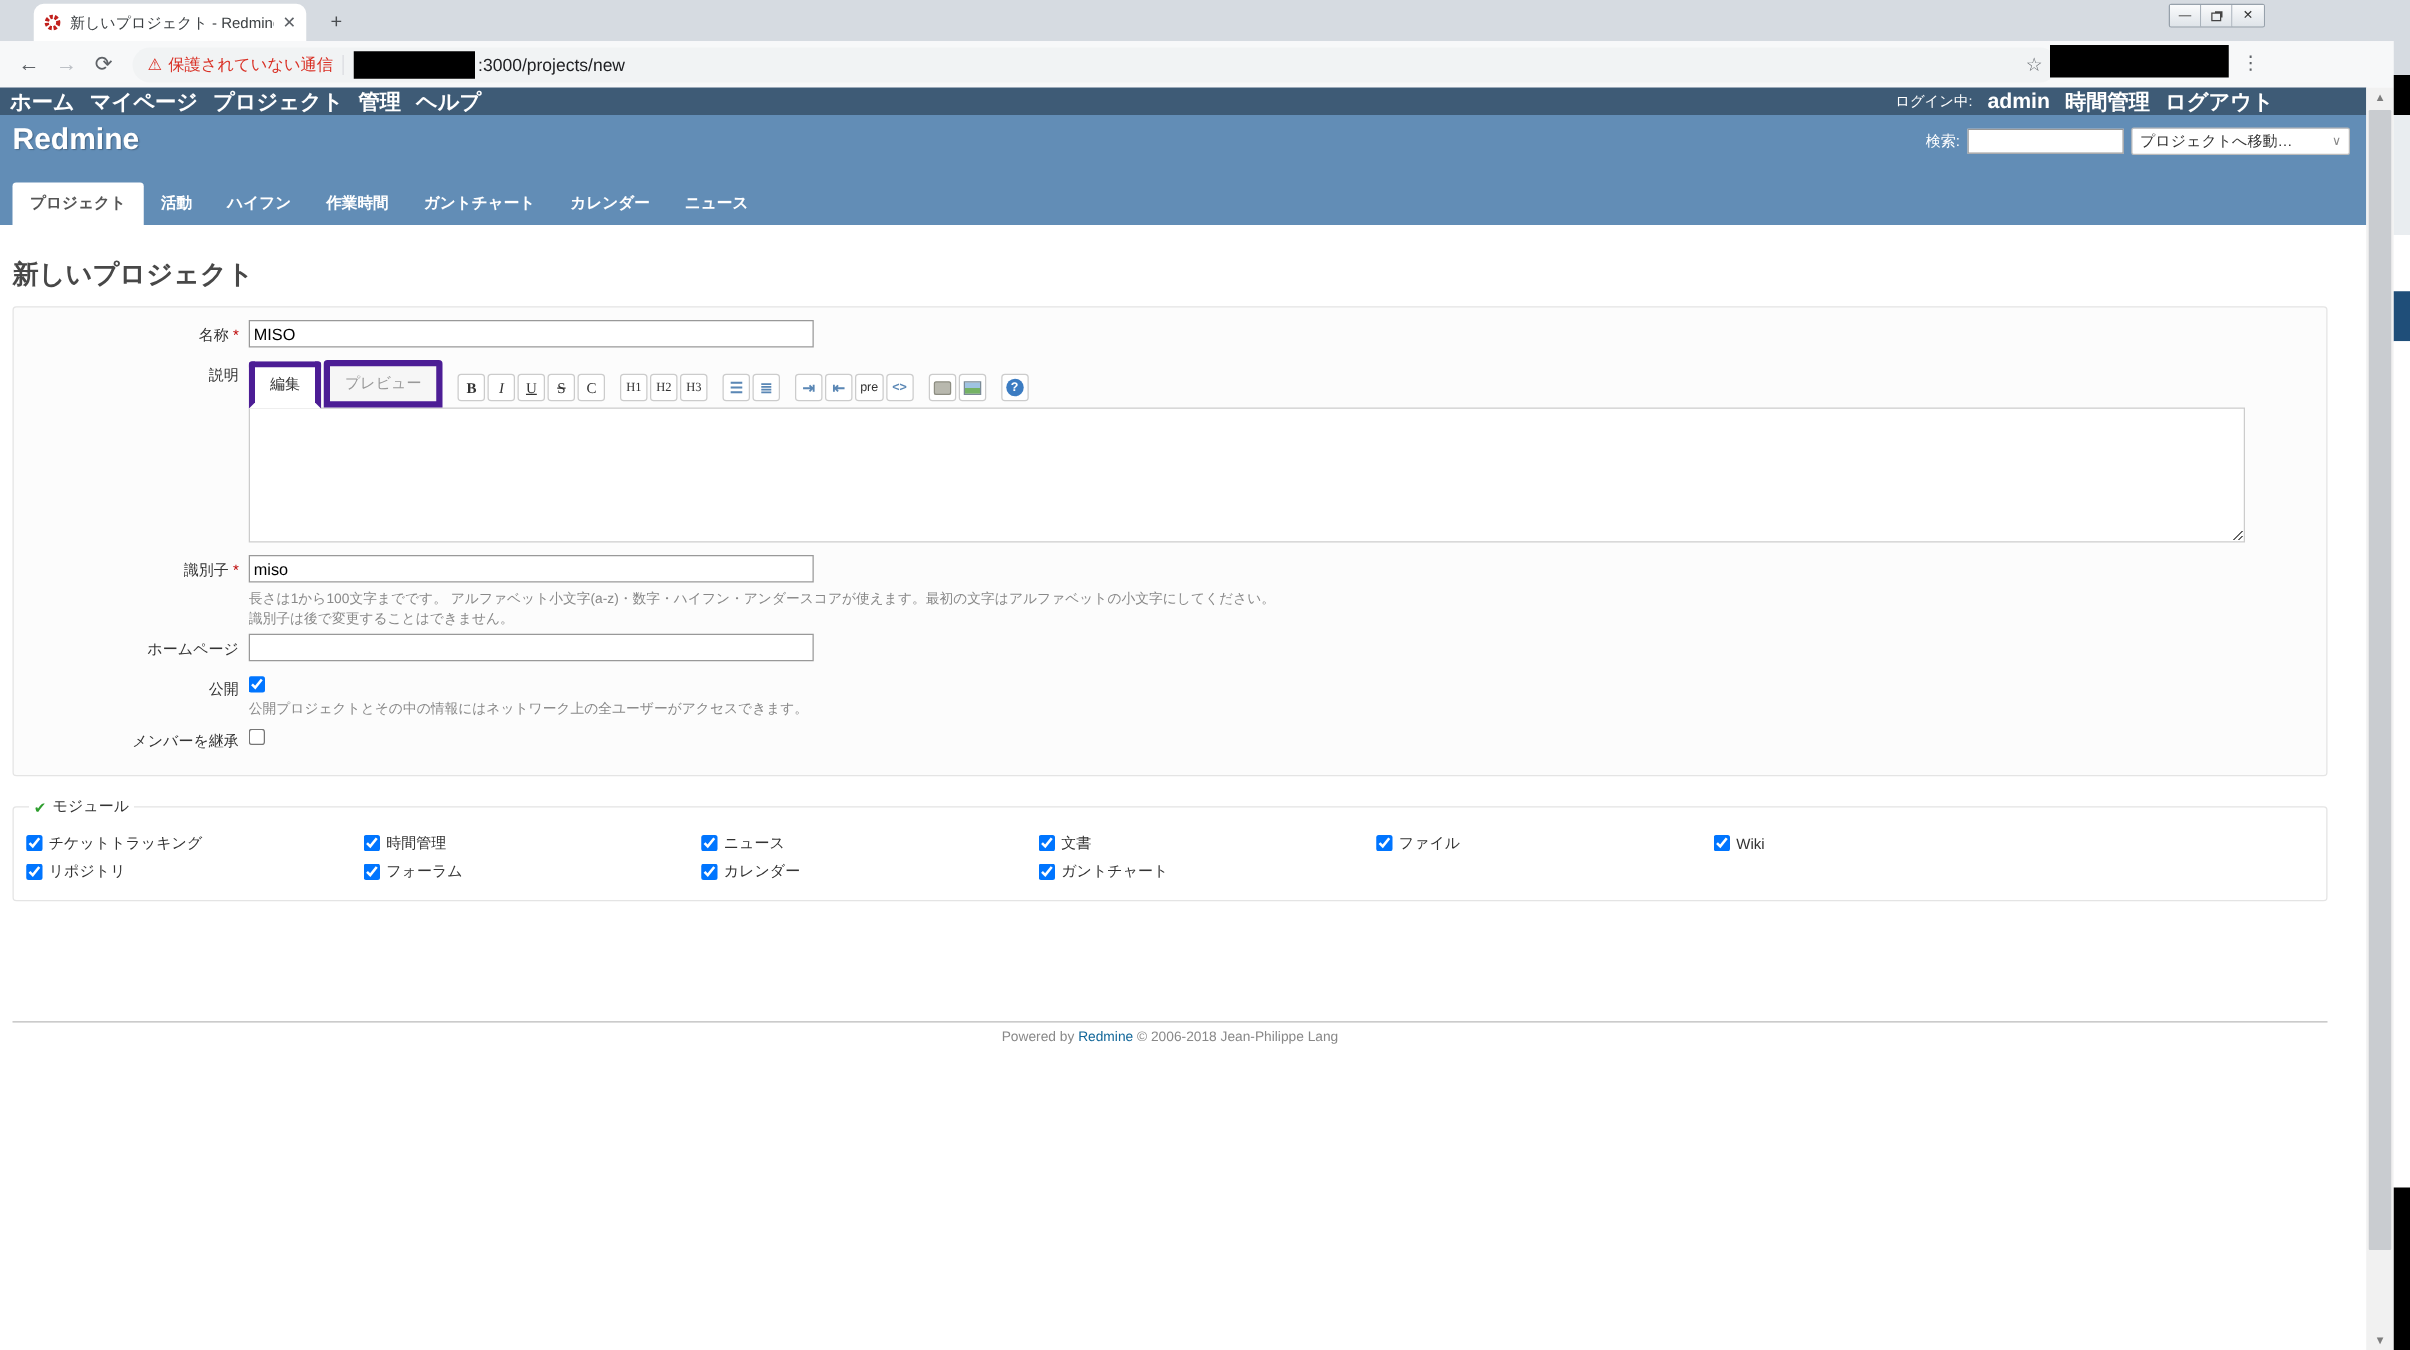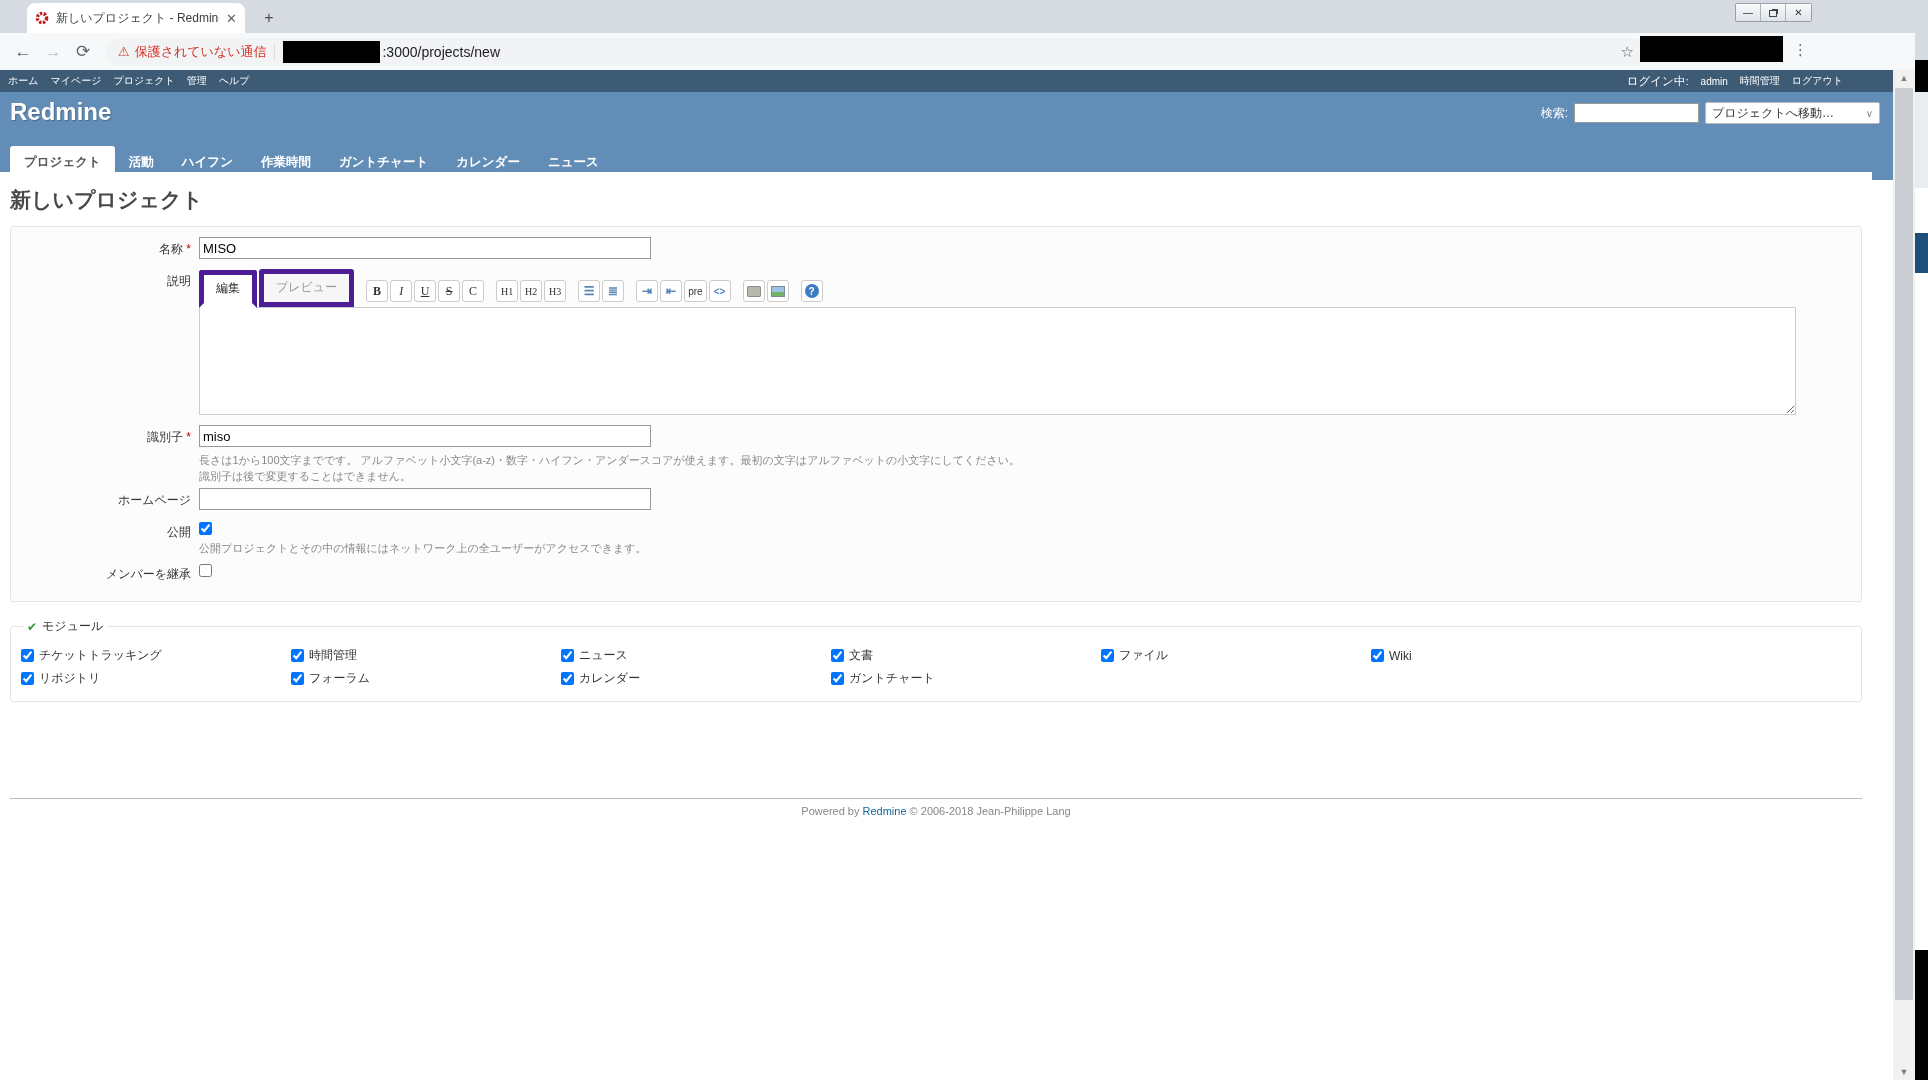--- a/index.html
+++ b/index.html
@@ -35,42 +35,42 @@
   .redacted { background:#000; }
   .redact-host { width:97px; height:22px; }
   .url-text { font-size:14px; color:#202124; margin-left:2px; white-space:nowrap; }
   .star { margin-left:auto; color:#5f6368; font-size:15px; }
   .redact-profile { position:absolute; left:1640px; top:36px; width:143px; height:26px; background:#000; }
   .kebab { position:absolute; left:1793px; top:41px; color:#5f6368; font-size:15px; letter-spacing:0; }
 
   
   .topmenu { position:absolute; left:0; top:70px; width:1893px; height:22px; background:#3e5b76;
           display:flex; align-items:center; padding:0 8px; }
-  .topmenu a { color:#fff; font-weight:normal; font-size:10px; text-decoration:none; margin-right:12px; }
-  .topmenu-right { margin-left:auto; margin-right:42px; display:flex; align-items:center; gap:12px; }
+  .topmenu a { color:#fff; font-weight:bold; font-size:17px; text-decoration:none; margin-right:12px; }
+  .topmenu-right { margin-left:auto; margin-right:66px; display:flex; align-items:center; gap:12px; }
   .topmenu-right .plain { color:#fff; font-size:11.5px; font-weight:normal; margin:0; }
   .topmenu-right a { margin:0; }
 
   
   .rheader { position:absolute; left:0; top:92px; width:1893px; height:88px; background:#628db6; }
   .logo { position:absolute; left:10px; top:6px; color:#fff; font-size:24px; font-weight:bold;
           text-shadow:1px 1px 1px rgba(0,0,0,.25); }
   .quicksearch { position:absolute; right:13px; top:10px; display:flex; align-items:center; gap:6px; }
   .quicksearch label { color:#fff; font-size:12px; }
   .quicksearch input { width:125px; height:20px; border:1px solid #999; font-size:12px; padding:0 3px; }
   .projjump { width:175px; height:22px; background:#fff; border:1px solid #bbb; border-radius:2px;
           font-size:12px; color:#333; display:flex; align-items:center; padding:0 6px; }
   .projjump .chev { margin-left:auto; color:#888; font-size:10px; }
 
   .rtabs { position:absolute; left:10px; bottom:0; display:flex; align-items:flex-end; }
   .rtab { font-size:12.5px; font-weight:bold; color:#fff; padding:8px 14px 9px; border-radius:3px 3px 0 0; }
   .rtab.active { background:#fff; color:#555; }
 
   
-  .content { position:absolute; left:0; top:172px; width:1872px; padding:0 10px; background:#fff; }
+  .content { position:absolute; left:0; top:191px; width:1872px; padding:0 10px; background:#fff; }
   h2.page-title { font-size:21px; font-weight:bold; color:#484848; margin:14px 0 12px; }
 
   .box { background:#fcfcfc; border:1px solid #e4e4e4; border-radius:3px; padding:10px 8px 16px; }
   .form-row { display:flex; margin-bottom:10px; }
   .form-row > label { width:180px; text-align:right; padding-right:8px; font-size:12px; font-weight:normal;
           color:#333; padding-top:4px; }
   .req { color:#bb0000; }
   .field { flex:1; }
   input.text { width:452px; height:22px; border:1px solid #999; font-size:13px; padding:0 3px; background:#fff; }
   .hint { font-size:11px; color:#888; margin-top:5px; line-height:16px; }

